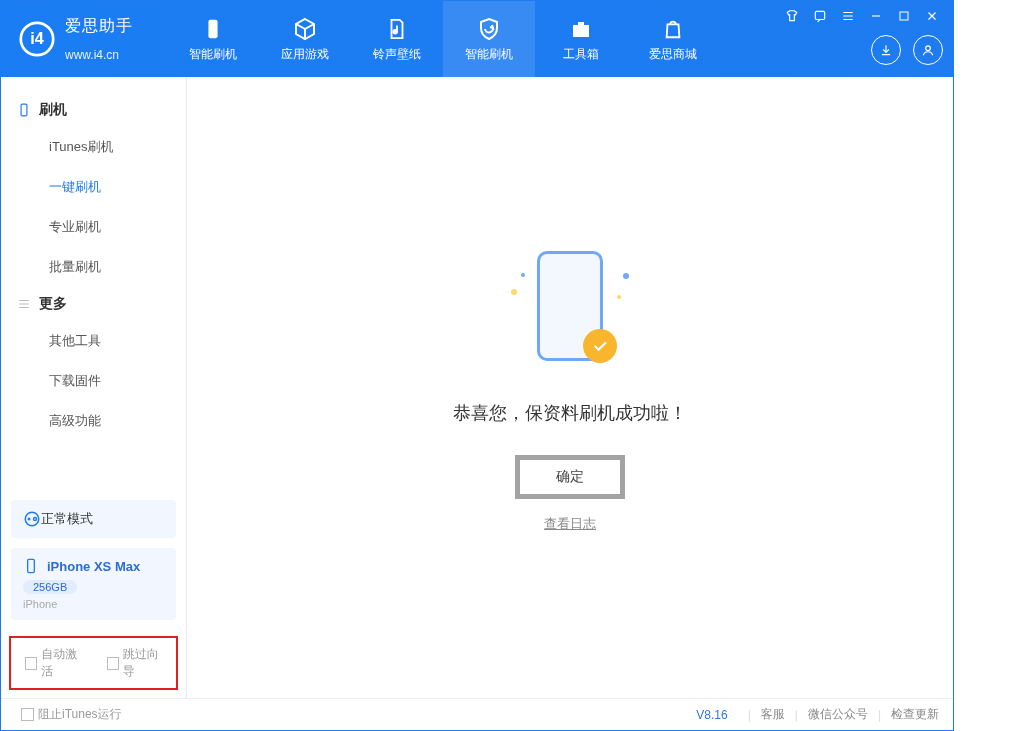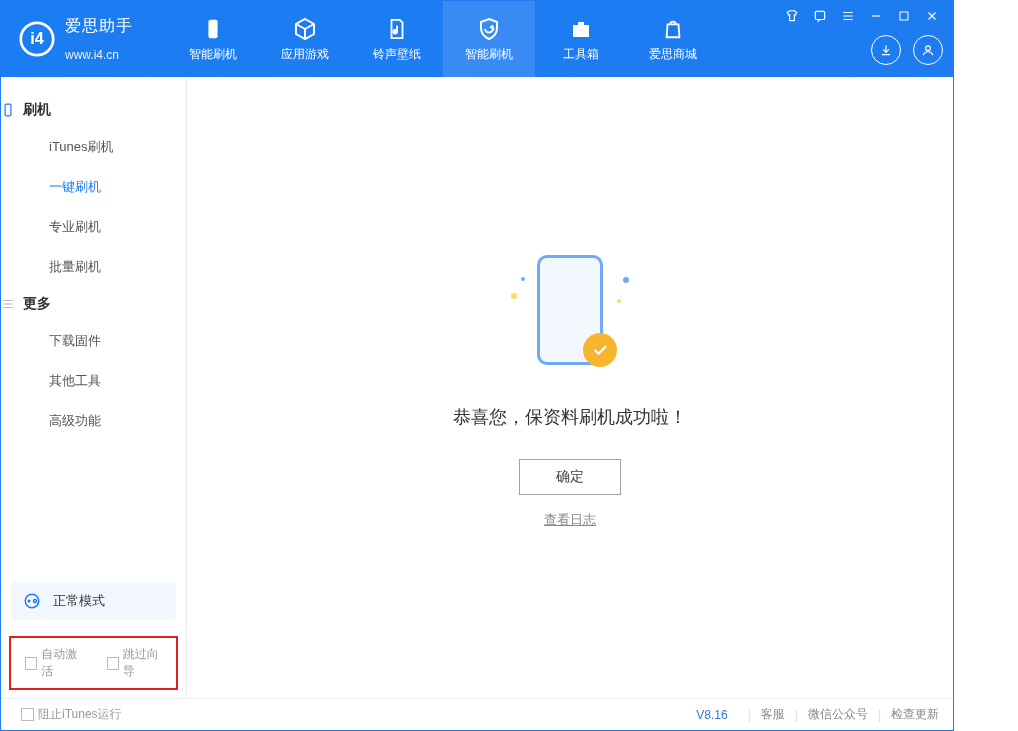--- a/index.html
+++ b/index.html
@@ -26,43 +26,43 @@
 .titlebar-icons { position: absolute; top: 6px; right: 12px; display: flex; gap: 10px; }
 .header-rel { position: relative; }
 
 
 .circ-btn { width: 30px; height: 30px; border: 1.8px solid #fff; border-radius: 50%; display: flex; align-items: center; justify-content: center; cursor: pointer; }
 
 
 .body { flex: 1; display: flex; min-height: 0; }
 .sidebar { width: 186px; border-right: 1px solid #eaeaea; display: flex; flex-direction: column; background: #fff; }
 .side-scroll { flex: 1; overflow: auto; padding-top: 16px; }
-.side-section-h { display: flex; align-items: center; gap: 8px; padding: 8px 0; color: #333; font-size: 14px; font-weight: 600; }
+.side-section-h { display: flex; align-items: center; gap: 8px; padding: 8px 16px; color: #333; font-size: 14px; font-weight: 600; }
 .side-item { padding: 11px 16px 11px 48px; font-size: 13px; color: #555; cursor: pointer; }
 .side-item.active { color: #1e7bf0; }
 
 .device-boxes { padding: 0 10px; }
-.dev-card { background: #f2f7ff; border-radius: 4px; margin-bottom: 10px; padding: 10px 12px; font-size: 13px; color: #333; display: flex; align-items: flex-start; gap: 12px; }
+.dev-card { background: #f2f7ff; border-radius: 4px; margin-bottom: 10px; padding: 10px 12px; font-size: 13px; color: #333; display: flex; align-items: flex-start; gap: 0; }
 .dev-card.two-line { flex-direction: column; gap: 2px; }
 .dev-card .first-row { display: flex; align-items: center; gap: 8px; font-weight: 600; color: #2b6cd8; }
 .badge { display: inline-block; background: #e2ecfb; color: #2b6cd8; border-radius: 10px; font-size: 11px; padding: 1px 10px; margin-top: 4px; }
 .dev-sub { font-size: 11px; color: #aaa; margin-top: 2px; }
 
 .checkbox-row { border: 2px solid #e02020; margin: 6px 8px 8px 8px; padding: 8px; display: flex; gap: 14px; align-items: center; }
 .cb { display: flex; align-items: center; gap: 4px; font-size: 12px; color: #999; cursor: pointer; margin-left: 6px; }
 .cb-box { width: 13px; height: 13px; border: 1px solid #bbb; background: #fff; }
 
 
 .main { flex: 1; display: flex; flex-direction: column; align-items: center; justify-content: center; background: #fff; color: #444; }
 .illus { width: 130px; height: 130px; position: relative; margin-bottom: 28px; }
 .phone-rect { position: absolute; left: 32px; top: 8px; width: 66px; height: 110px; border: 3px solid #6fa9f5; border-radius: 10px; background: #f3f8ff; }
 .badge-check { position: absolute; right: 18px; bottom: 10px; width: 34px; height: 34px; border-radius: 50%; background: #f9b52d; display: flex; align-items: center; justify-content: center; }
 .dot { position: absolute; width: 6px; height: 6px; border-radius: 50%; }
 .msg { font-size: 18px; color: #333; margin-bottom: 30px; }
-.ok-btn { border: 1px solid #a3a3a3; background: #fff; padding: 8px 36px; font-size: 14px; color: #444; cursor: pointer; margin-bottom: 16px; }
+.ok-btn { border: 5px solid #a3a3a3; background: #fff; padding: 8px 36px; font-size: 14px; color: #444; cursor: pointer; margin-bottom: 16px; }
 .log-link { font-size: 13px; color: #888; text-decoration: underline; cursor: pointer; }
 
 
 .footer { height: 32px; border-top: 1px solid #eee; display: flex; align-items: center; padding: 0 14px; font-size: 12px; color: #999; }
 .footer .cb { color: #999; }
 .ft-spacer { flex: 1; }
 .ft-link { color: #888; cursor: pointer; }
 .ft-sep { margin: 0 10px; color: #ddd; }
 .ver { color: #2e7ae6; margin-right: 10px; }
 </style>
@@ -204,33 +204,43 @@
         <div class="side-item active">一键刷机</div>
         <div class="side-item">专业刷机</div>
         <div class="side-item">批量刷机</div>
 
         <div class="side-section-h" style="">
           <svg width="14" height="14" viewBox="0 0 24 24" stroke="#bbb" stroke-width="2">
               <path d="M4 6h16M4 12h16M4 18h16"></path>
             </svg>
           <span>更多</span>
         </div>
+        <div class="side-item">其他工具</div>
         <div class="side-item">下载固件</div>
-        <div class="side-item">其他工具</div>
         <div class="side-item">高级功能</div>
       </div>
 
       <div class="device-boxes">
         <div class="dev-card">
           <svg width="18" height="18" viewBox="0 0 24 24">
               <circle cx="12" cy="12" r="9" fill="none" stroke="#1e7bf0" stroke-width="2"></circle>
               <circle cx="8" cy="12" r="2" fill="#1e7bf0"></circle>
               <circle cx="16" cy="12" r="2" fill="none" stroke="#1e7bf0" stroke-width="2"></circle>
             </svg>
           <span>正常模式</span>
+        </div>
+        <div class="dev-card two-line">
+          <div class="first-row">
+            <svg width="16" height="16" viewBox="0 0 24 24" fill="none" stroke="#1e7bf0" stroke-width="2">
+                <rect x="7" y="2" width="10" height="20" rx="2"></rect>
+              </svg>
+            <span>iPhone XS Max</span>
+          </div>
+          <span class="badge">256GB</span>
+          <span class="dev-sub">iPhone</span>
         </div>
       </div>
 
       <div class="checkbox-row">
         <label class="cb">
             <span class="cb-box"></span>
             <span>自动激活</span>
           </label>
         <label class="cb">
             <span class="cb-box"></span>

